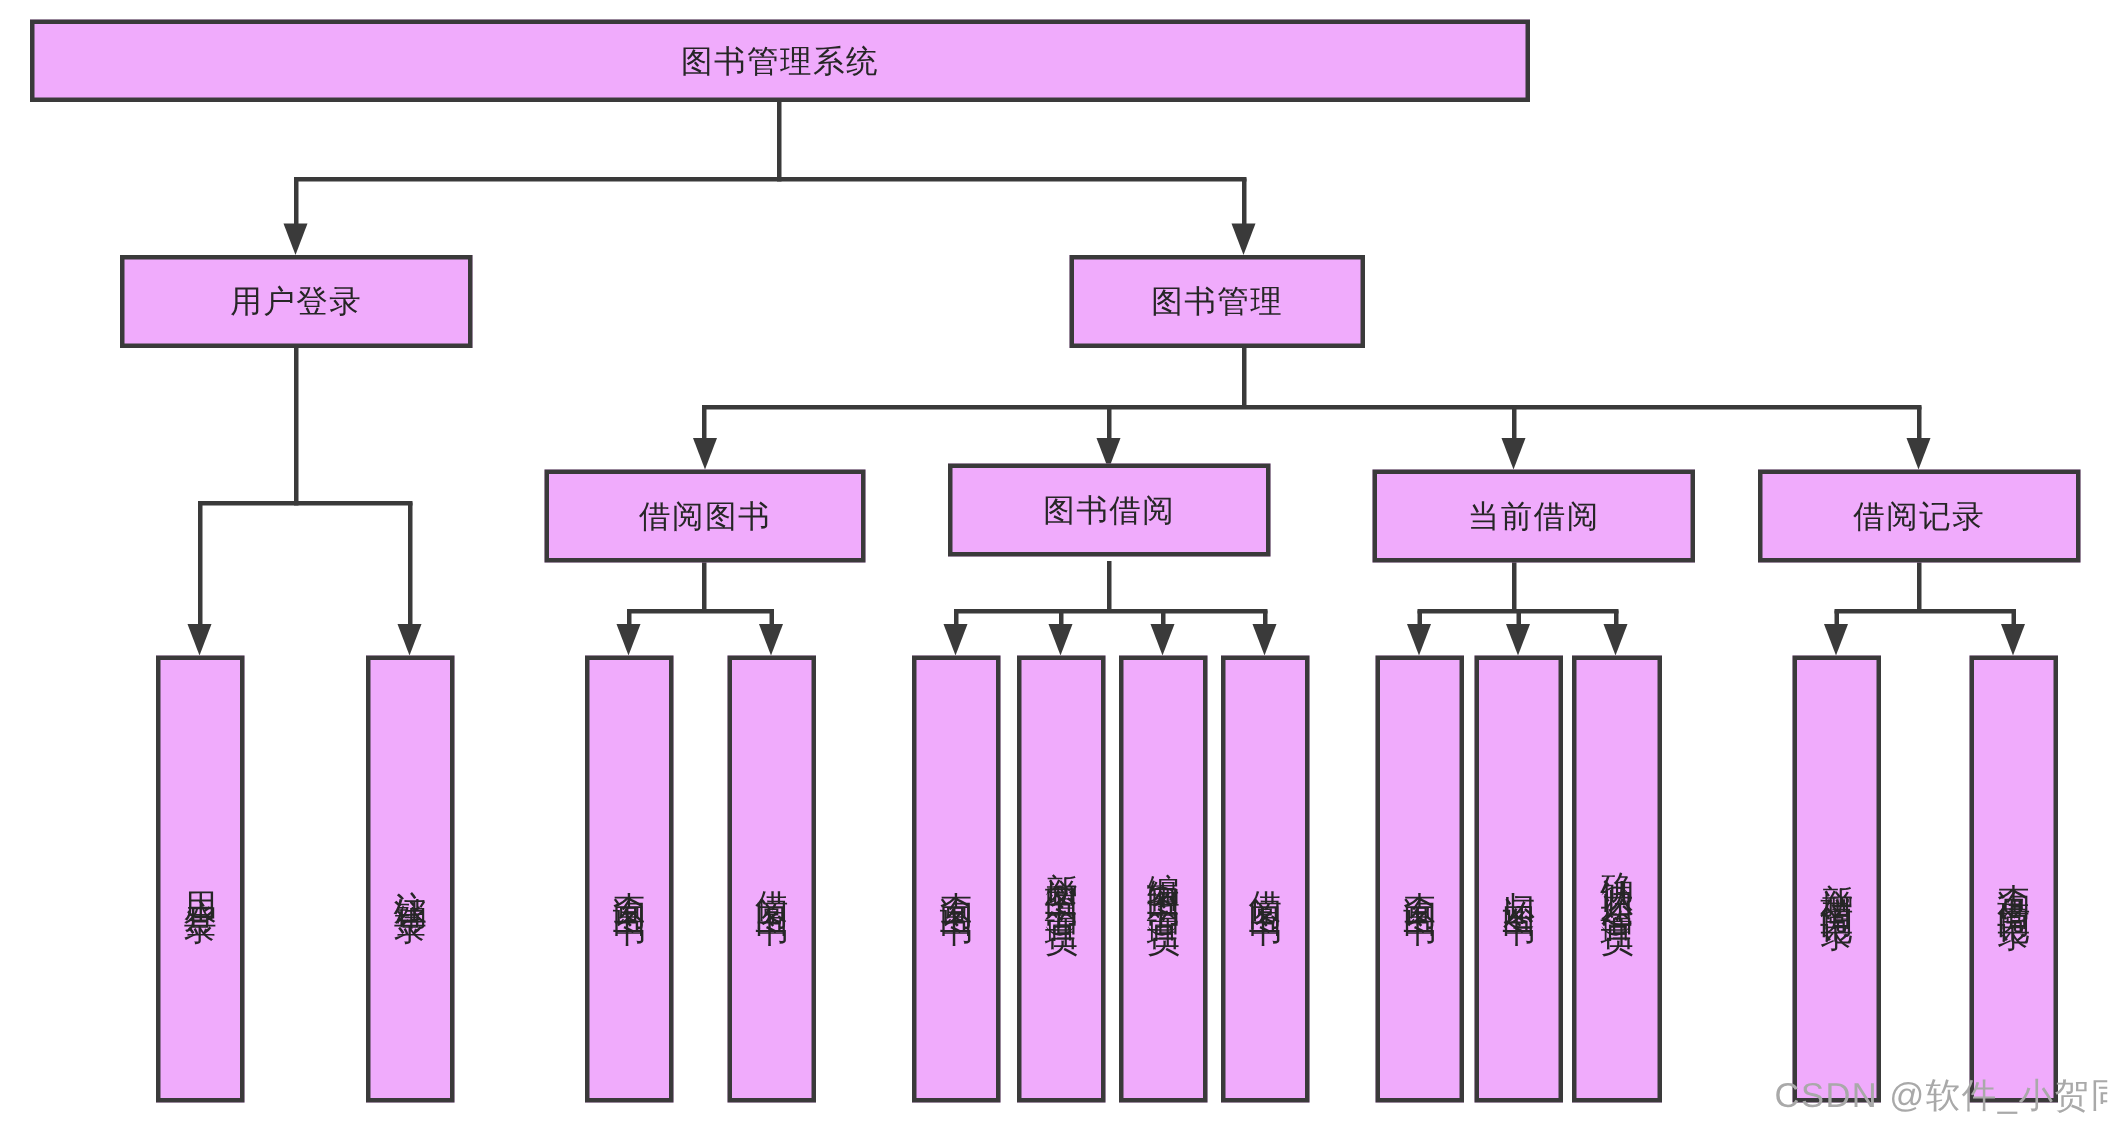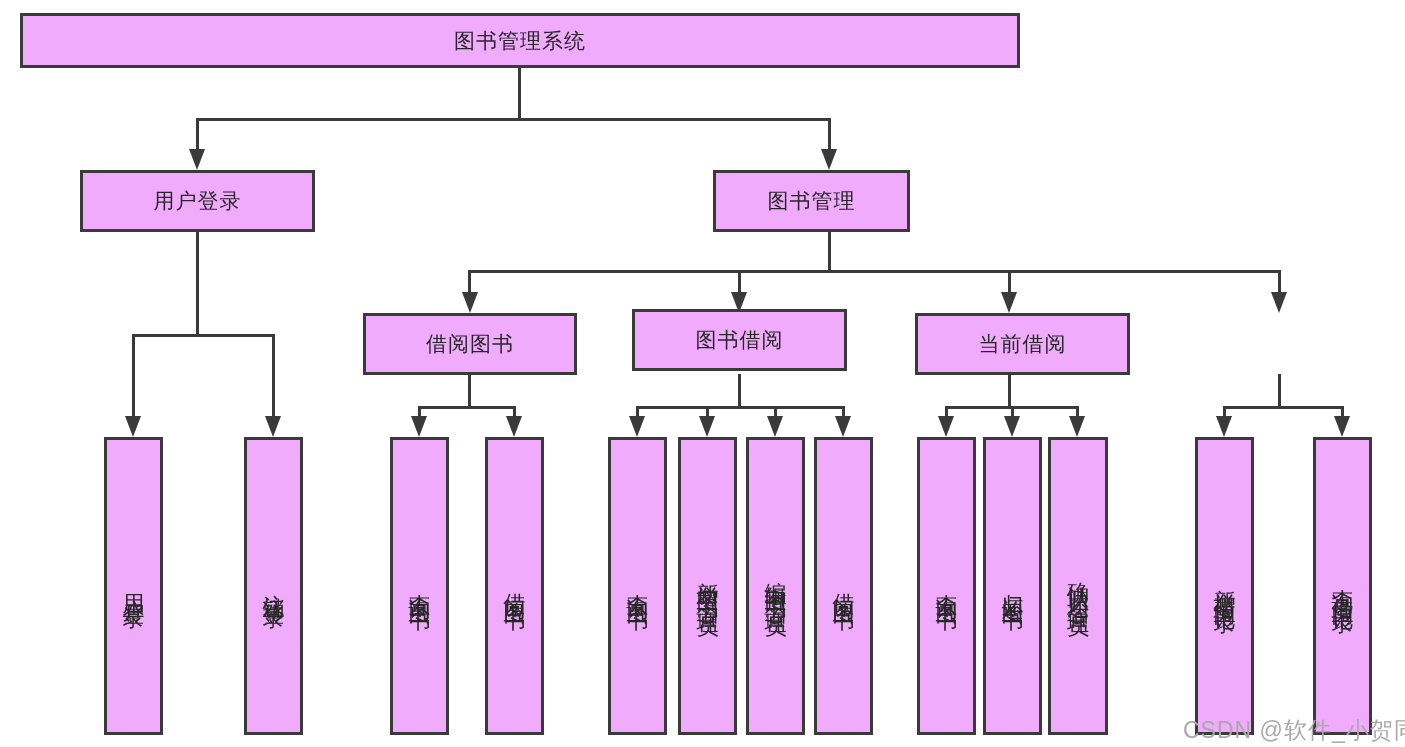--- a/index.html
+++ b/index.html
@@ -131,20 +131,23 @@
 
   <div class="box" style="left:363px;top:313px;width:214px;height:62px;">
     <span>借阅图书</span>
   </div>
   <div class="box" style="left:632px;top:309px;width:215px;height:62px;">
     <span>图书借阅</span>
   </div>
   <div class="box" style="left:902px;top:313px;width:215px;height:62px;margin-left:13px;">
     <span>当前借阅</span>
   </div>
+  <div class="box" style="left:1172px;top:313px;width:215px;height:62px;">
+    <span>借阅记录</span>
+  </div>
 
   <div class="box leaf" style="left:104px;top:437px;width:59px;height:298px;">
     <span class="vtext">用户登录</span>
   </div>
   <div class="box leaf" style="left:244px;top:437px;width:59px;height:298px;">
     <span class="vtext">注销登录</span>
   </div>
 
   <div class="box leaf" style="left:390px;top:437px;width:59px;height:298px;">
     <span class="vtext">查询图书</span>

